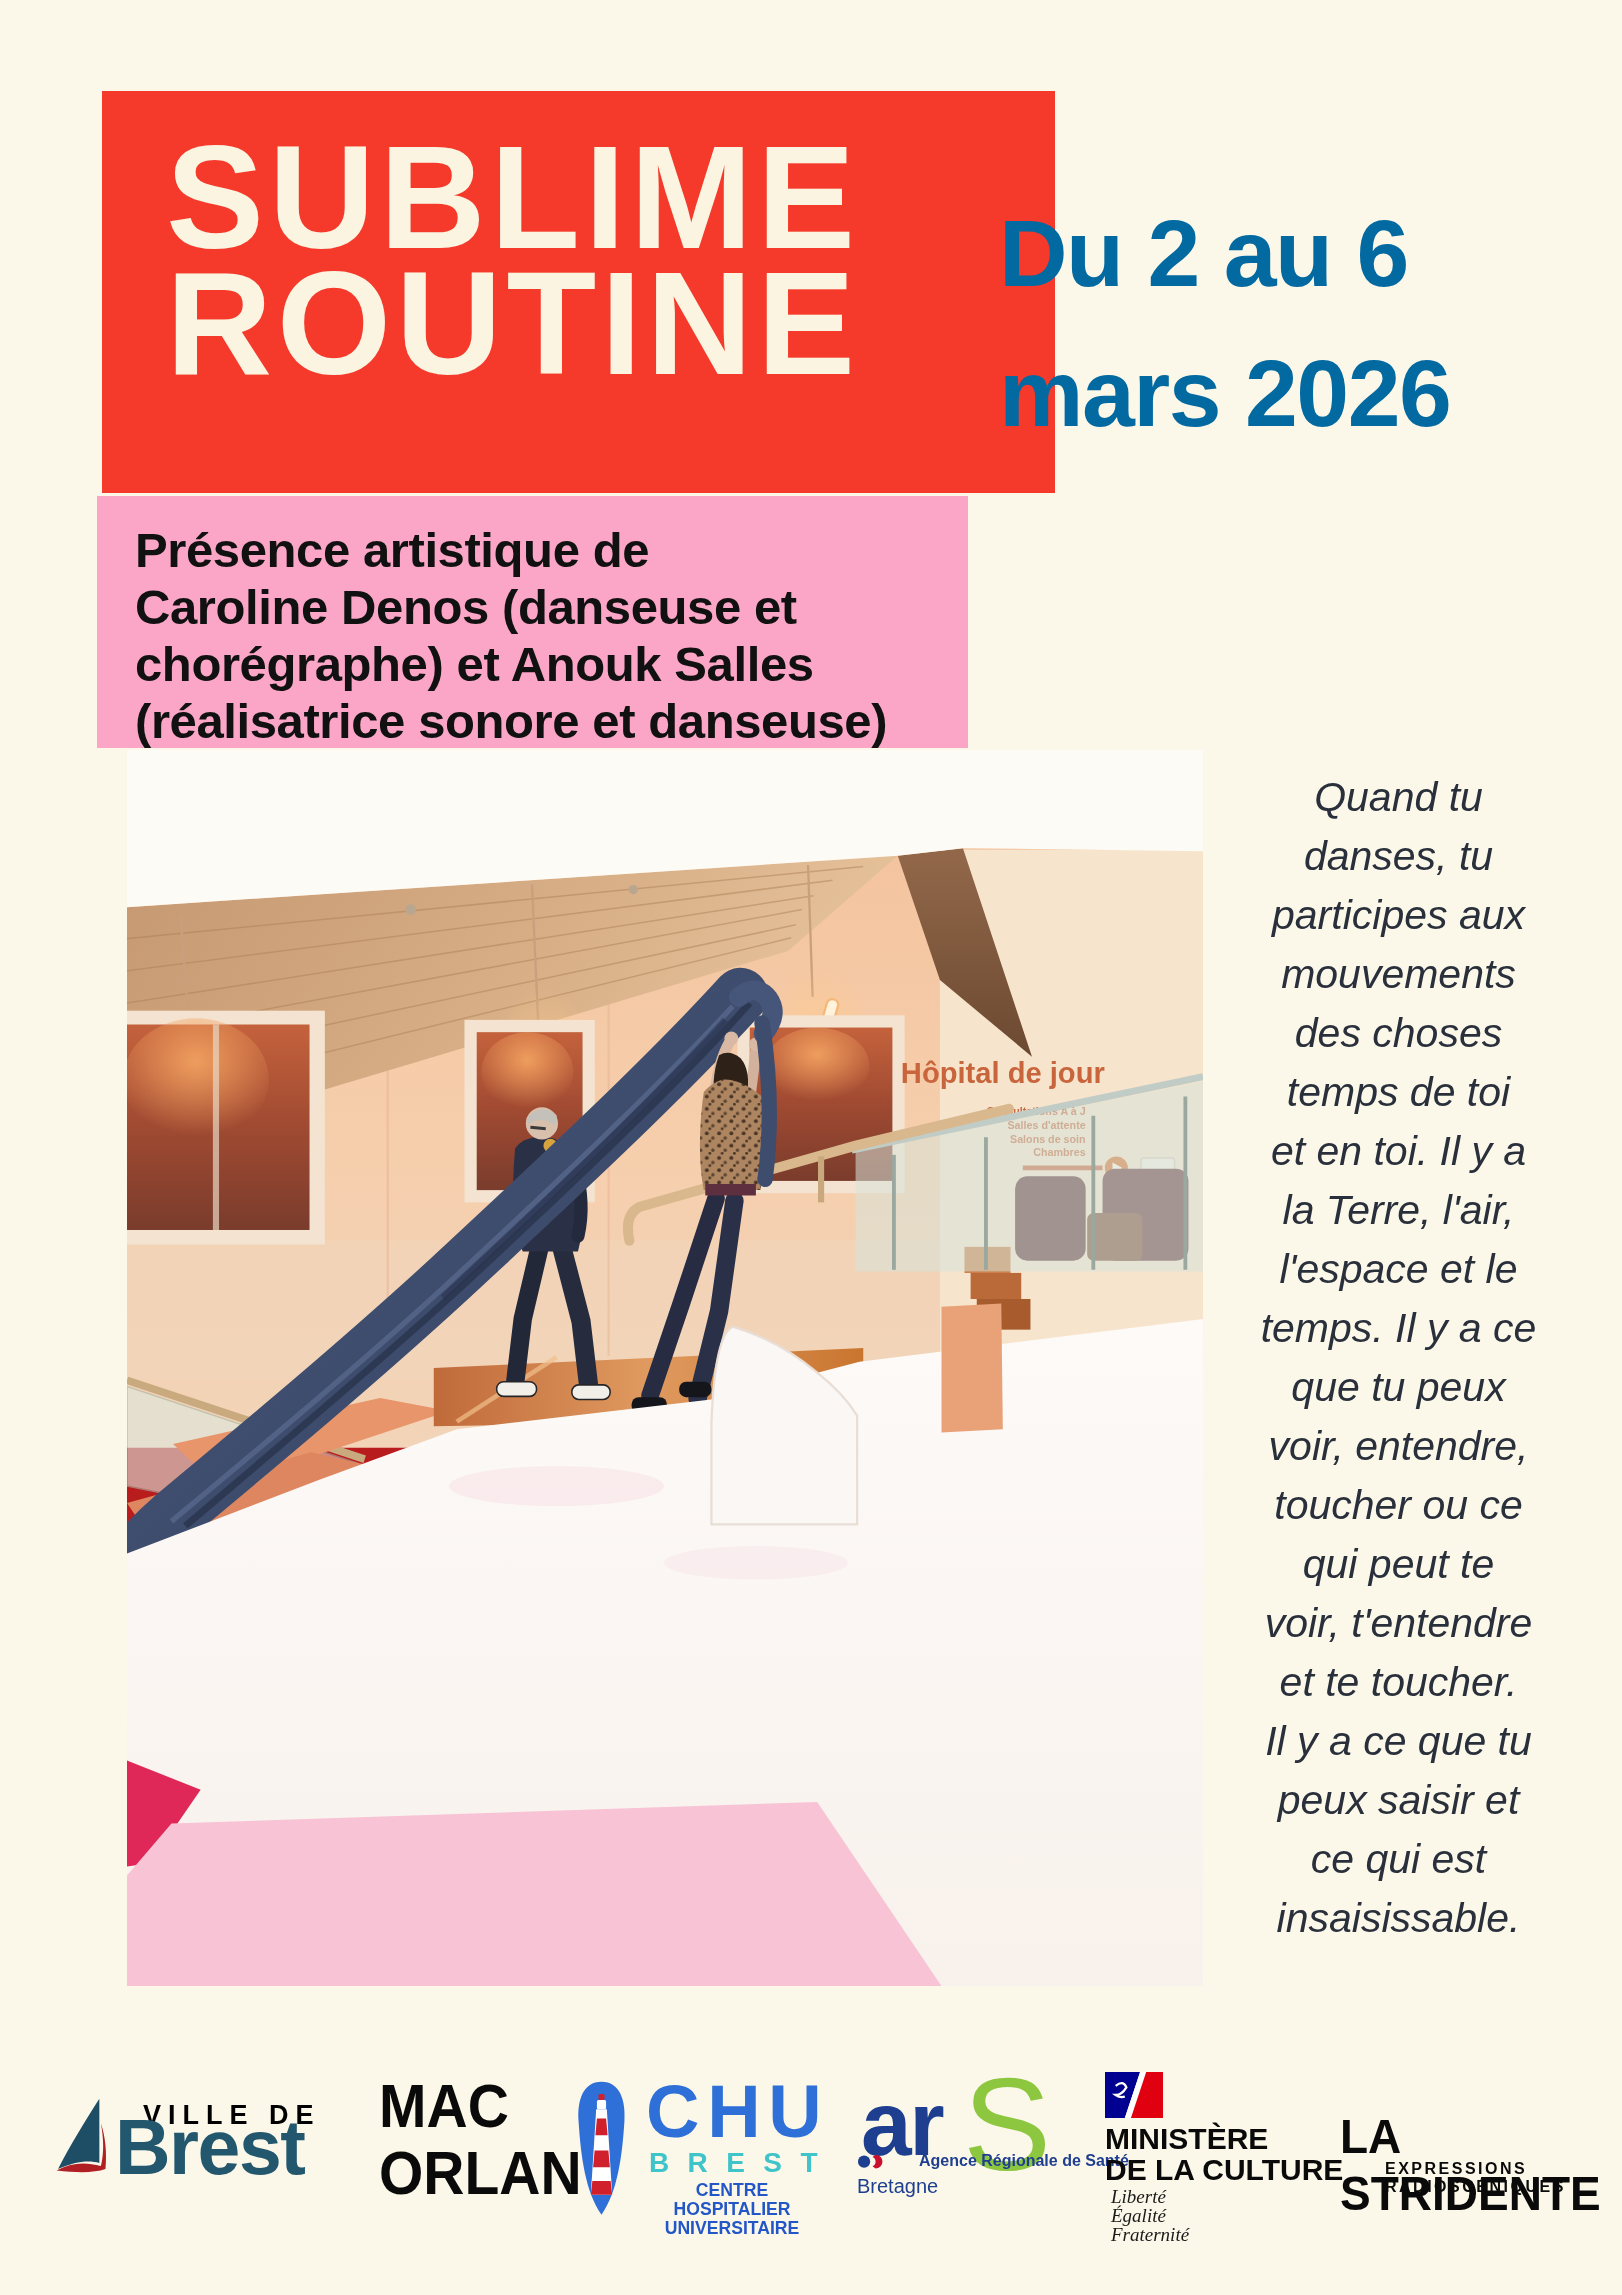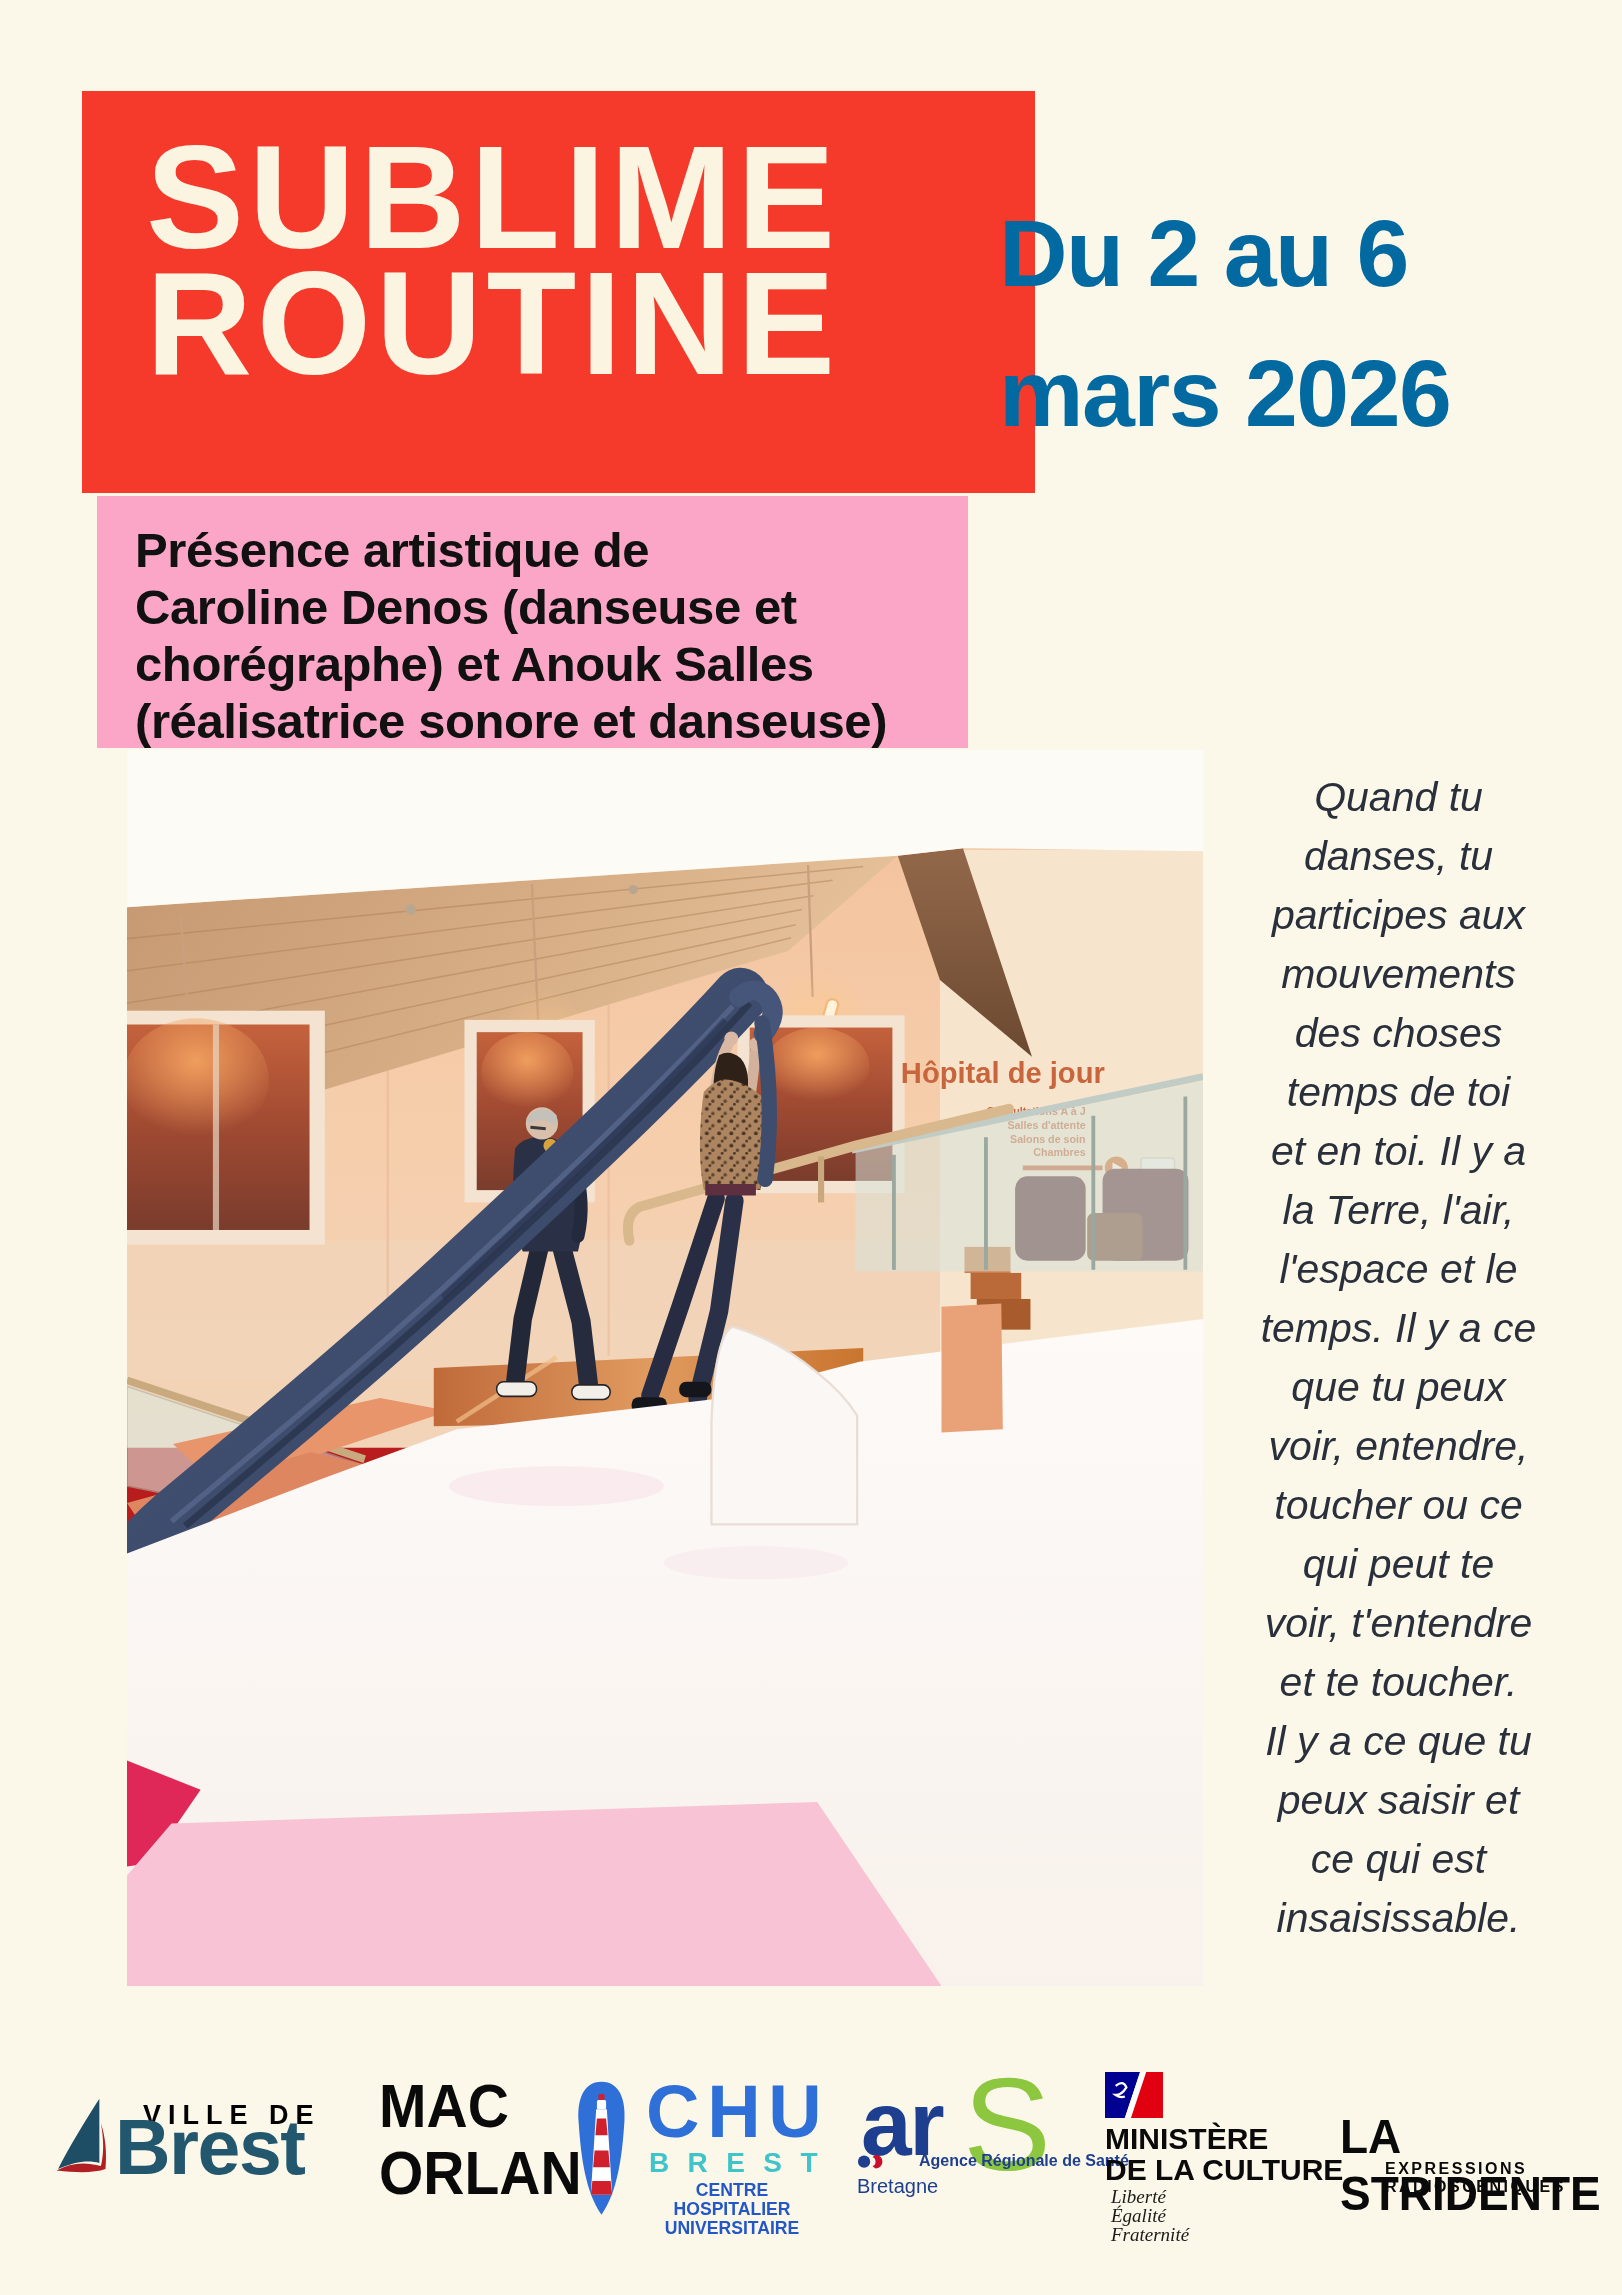--- a/index.html
+++ b/index.html
@@ -3,21 +3,21 @@
 <meta charset="utf-8">
 <style>
   html,body{margin:0;padding:0;}
   .poster{
     position:relative; width:1623px; height:2295px;
     background:#FBF8E9; overflow:hidden;
     font-family:"Liberation Sans", sans-serif;
   }
   .abs{position:absolute;}
   
-  .red-block{left:82px; top:91px; width:953px; height:402px; background:#F5392B;}
+  .red-block{left:102px; top:91px; width:953px; height:402px; background:#F5392B;}
   .title{left:64px; top:43px; font-size:147px; font-weight:bold; letter-spacing:4.6px;
          line-height:126px; color:#FAF4E0;}
   .date-block{left:999px; top:183px; font-size:95px; font-weight:bold; line-height:140px;
          color:#0369a1; letter-spacing:-1.5px;}
   .pink-block{left:97px; top:496px; width:871px; height:252px; background:#FBA6C6;}
   .subtitle{padding:26px 0 0 38px; font-size:49px; font-weight:bold; line-height:57px;
          letter-spacing:-0.4px; color:#111111;}
   
   .quote{left:1203px; top:768px; width:391px; text-align:center; font-style:italic;
          font-size:41px; line-height:59px; color:#2A303B;}

